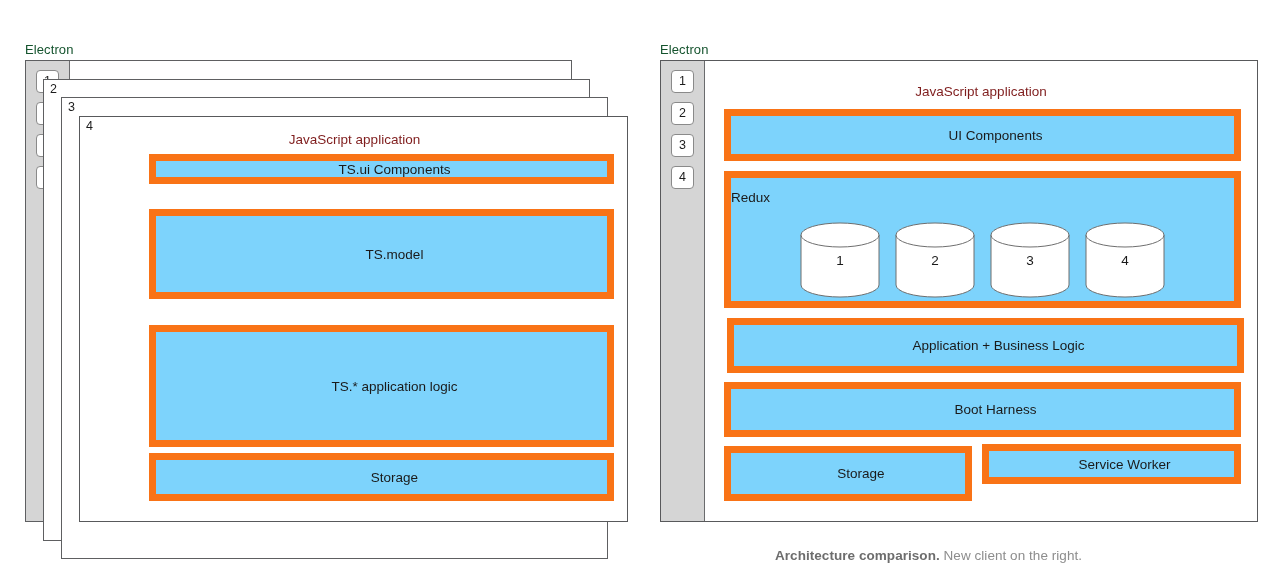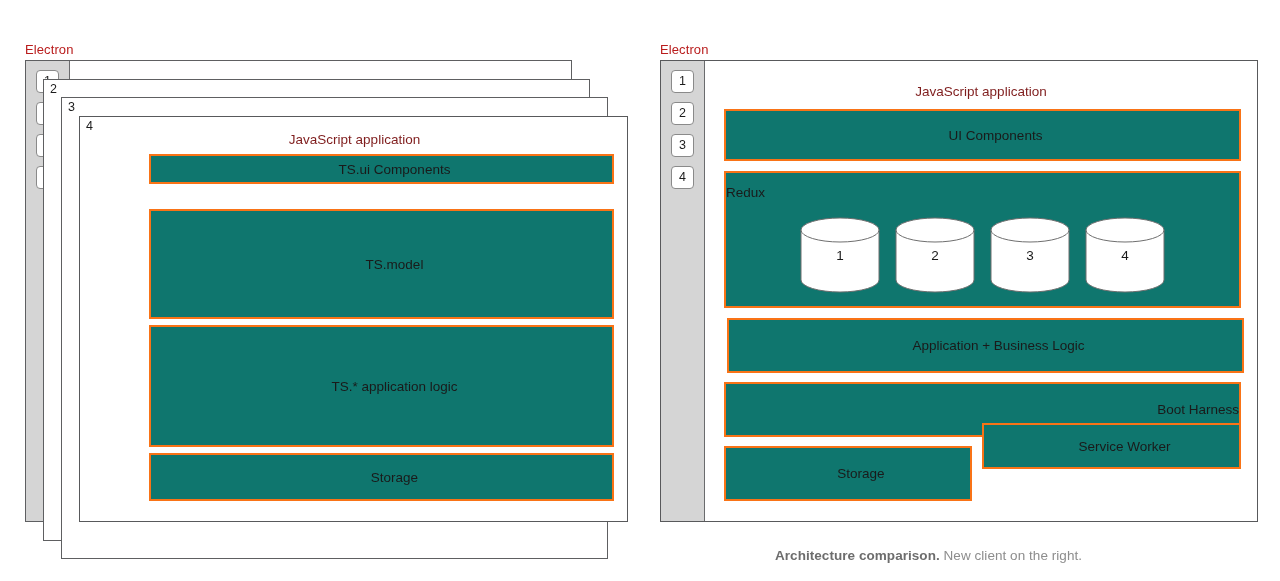--- a/index.html
+++ b/index.html
@@ -13,21 +13,21 @@
     position: relative;
     font-family: "Liberation Sans", sans-serif;
     color: #1a1a1a;
     overflow: hidden;
   }
 
   
   .electron-label {
     position: absolute;
     font-size: 13px;
-    color: #b91c1c;
+    color: #14532d;
     letter-spacing: 0.1px;
     white-space: nowrap;
   }
 
   
   .window {
     position: absolute;
     background: #ffffff;
     border: 1.5px solid #58595b;
     box-sizing: border-box;
@@ -82,22 +82,22 @@
     box-sizing: border-box;
   }
   .app-title {
     text-align: center;
     font-size: 13.5px;
     color: #7f1d1d;
     white-space: nowrap;
   }
   .box {
     position: absolute;
-    border: 2px solid #f97316;
-    background: #0f766e;
+    border: 7px solid #f97316;
+    background: #7dd3fc;
     box-sizing: border-box;
     display: flex;
     align-items: center;
     justify-content: center;
     font-size: 13.5px;
     color: #1a1a1a;
     padding-left: 26px;
   }
   .box-label {
     white-space: nowrap;
@@ -183,21 +183,21 @@
   <div class="window" style="left:79px; top:116px; width:549px; height:406px;">
     <div class="win-num">4</div>
 
     <div class="content" style="left:0; width:549px;">
       <div class="app-title" style="position:absolute; top:15px; left:0; right:0;">JavaScript application</div>
 
       <div class="box" style="left:69px; top:37px; width:465px; height:30px;">
         <span class="box-label">TS.ui Components</span>
       </div>
 
-      <div class="box" style="left:69px; top:92px; width:465px; height:110px;text-align:right;">
+      <div class="box" style="left:69px; top:92px; width:465px; height:90px;text-align:right;">
         <span class="box-label">TS.model</span>
       </div>
 
       <div class="box" style="left:69px; top:208px; width:465px; height:122px;">
         <span class="box-label">TS.* application logic</span>
       </div>
 
       <div class="box" style="left:69px; top:336px; width:465px; height:48px;">
         <span class="box-label">Storage</span>
       </div>
@@ -262,29 +262,29 @@
             <div class="cyl-num">4</div>
           </div>
 
         </div>
       </div>
 
       <div class="box" style="left:22px; top:257px; width:517px; height:55px;">
         <span class="box-label">Application + Business Logic</span>
       </div>
 
-      <div class="box" style="left:19px; top:321px; width:517px; height:55px;justify-content:flex-end;">
+      <div class="box" style="left:19px; top:321px; width:517px; height:55px;">
         <span class="box-label">Boot Harness</span>
       </div>
 
       <div class="box" style="left:19px; top:385px; width:248px; height:55px;">
         <span class="box-label">Storage</span>
       </div>
 
-      <div class="box" style="left:277px; top:362px; width:259px; height:46px;">
+      <div class="box" style="left:277px; top:383px; width:259px; height:40px;">
         <span class="box-label">Service Worker</span>
       </div>
 
     </div>
   </div>
 </div>
 
 <div class="caption" style="left:775px; top:548px;">
   <b>Architecture comparison.</b><span> New client on the right.</span>
 </div>

